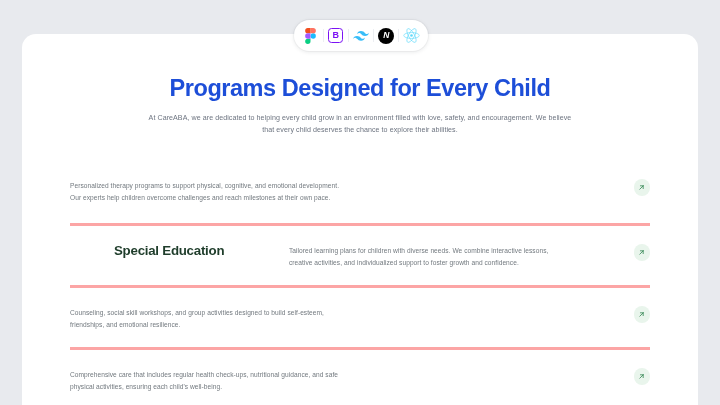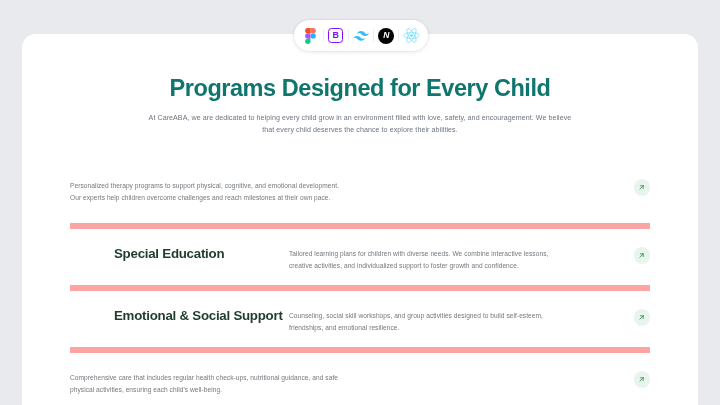--- a/index.html
+++ b/index.html
@@ -86,41 +86,41 @@
 
   
   .header {
     margin-top: 40px;
     text-align: center;
     padding: 0 120px;
   }
   .page-title {
     font-size: 23.5px;
     font-weight: bold;
-    color: #0f766e;
+    color: #1d4ed8;
     letter-spacing: -0.45px;
     line-height: 1.2;
   }
   .page-subtitle {
     margin-top: 11px;
     font-size: 7.1px;
     line-height: 1.62;
     color: #6d7480;
     letter-spacing: 0.06px;
   }
 
   
   .program-list {
     margin-top: 25px;
     padding: 0 48px;
   }
   .program-row {
     display: flex;
     align-items: flex-start;
-    border-top: 6px solid #fca5a5;
+    border-top: 3px solid #fca5a5;
     height: 62px;
     padding-top: 17px;
   }
   .program-row:first-child { border-top: none; }
 
   .program-title {
     width: 219px;
     flex: 0 0 219px;
     font-size: 13.3px;
     font-weight: bold;
@@ -197,21 +197,20 @@
       <div class="program-action">
         <div class="arrow-btn">
           <svg width="7" height="7" viewBox="0 0 10 10" fill="none">
             <path d="M2.6 7.4L7.4 2.6M7.4 2.6H3.4M7.4 2.6V6.6" stroke="#3d8b5a" stroke-width="1.2" stroke-linecap="round" stroke-linejoin="round"></path>
           </svg>
         </div>
       </div>
     </div>
 
     <div class="program-row">
-      <div class="program-title">Emotional &amp; Social Support</div>
       <div class="program-desc">
         <span class="line">Counseling, social skill workshops, and group activities designed to build self-esteem,</span>
         <span class="line">friendships, and emotional resilience.</span>
       </div>
       <div class="program-action">
         <div class="arrow-btn">
           <svg width="7" height="7" viewBox="0 0 10 10" fill="none">
             <path d="M2.6 7.4L7.4 2.6M7.4 2.6H3.4M7.4 2.6V6.6" stroke="#3d8b5a" stroke-width="1.2" stroke-linecap="round" stroke-linejoin="round"></path>
           </svg>
         </div>

